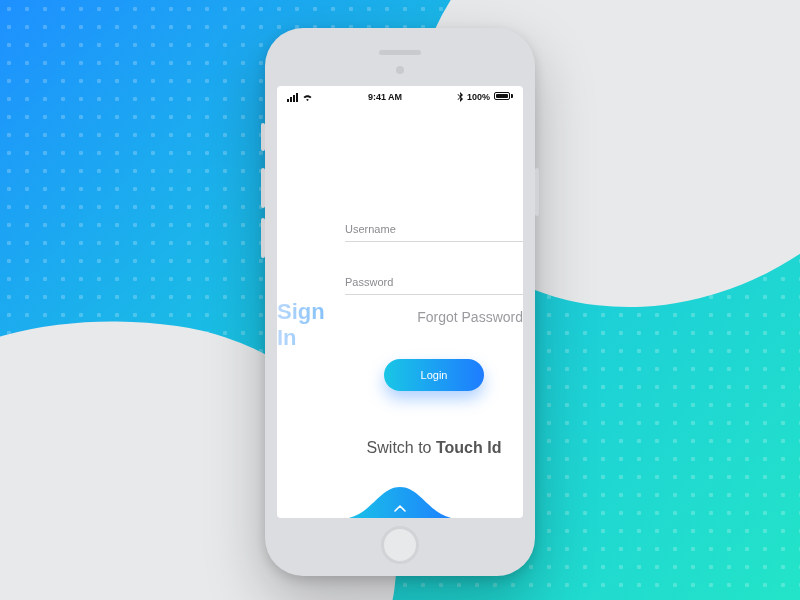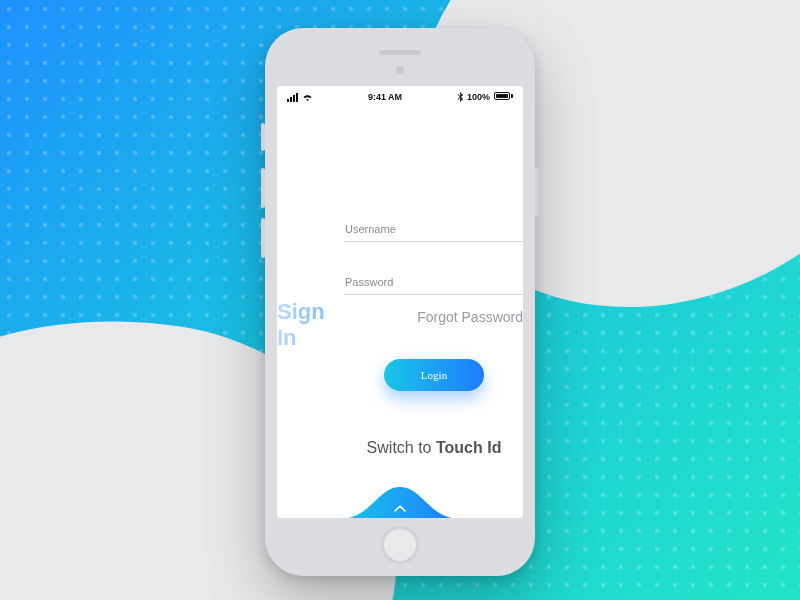--- a/index.html
+++ b/index.html
@@ -78,21 +78,20 @@
   }
   .field input::placeholder{ color:#8a8b8f; }
   .forgot { text-align:right; font-size:14px; color:#9a9b9f; margin-top:-14px; cursor:pointer; }
 
   .login-btn{
     margin:34px auto 0; display:flex; align-items:center; justify-content:center;
     width:100px; height:32px; border:none; border-radius:20px; cursor:pointer;
     color:#fff; font-size:11px; font-weight:500;
     background:linear-gradient(90deg,#19c6e6 0%, #1e7cff 100%);
     box-shadow:0 8px 16px rgba(30,124,255,0.35);
-    font-family:Liberation Serif, serif;
   }
 
   .switch-row{ margin-top:48px; font-size:16px; color:#555; }
   .switch-row b{ font-weight:700; }
 
   .bump{
     position:absolute; bottom:-1px; left:50%; transform:translateX(-50%);
     width:120px; height:38px; overflow:hidden; cursor:pointer;
   }
   .bump svg{ display:block; }

